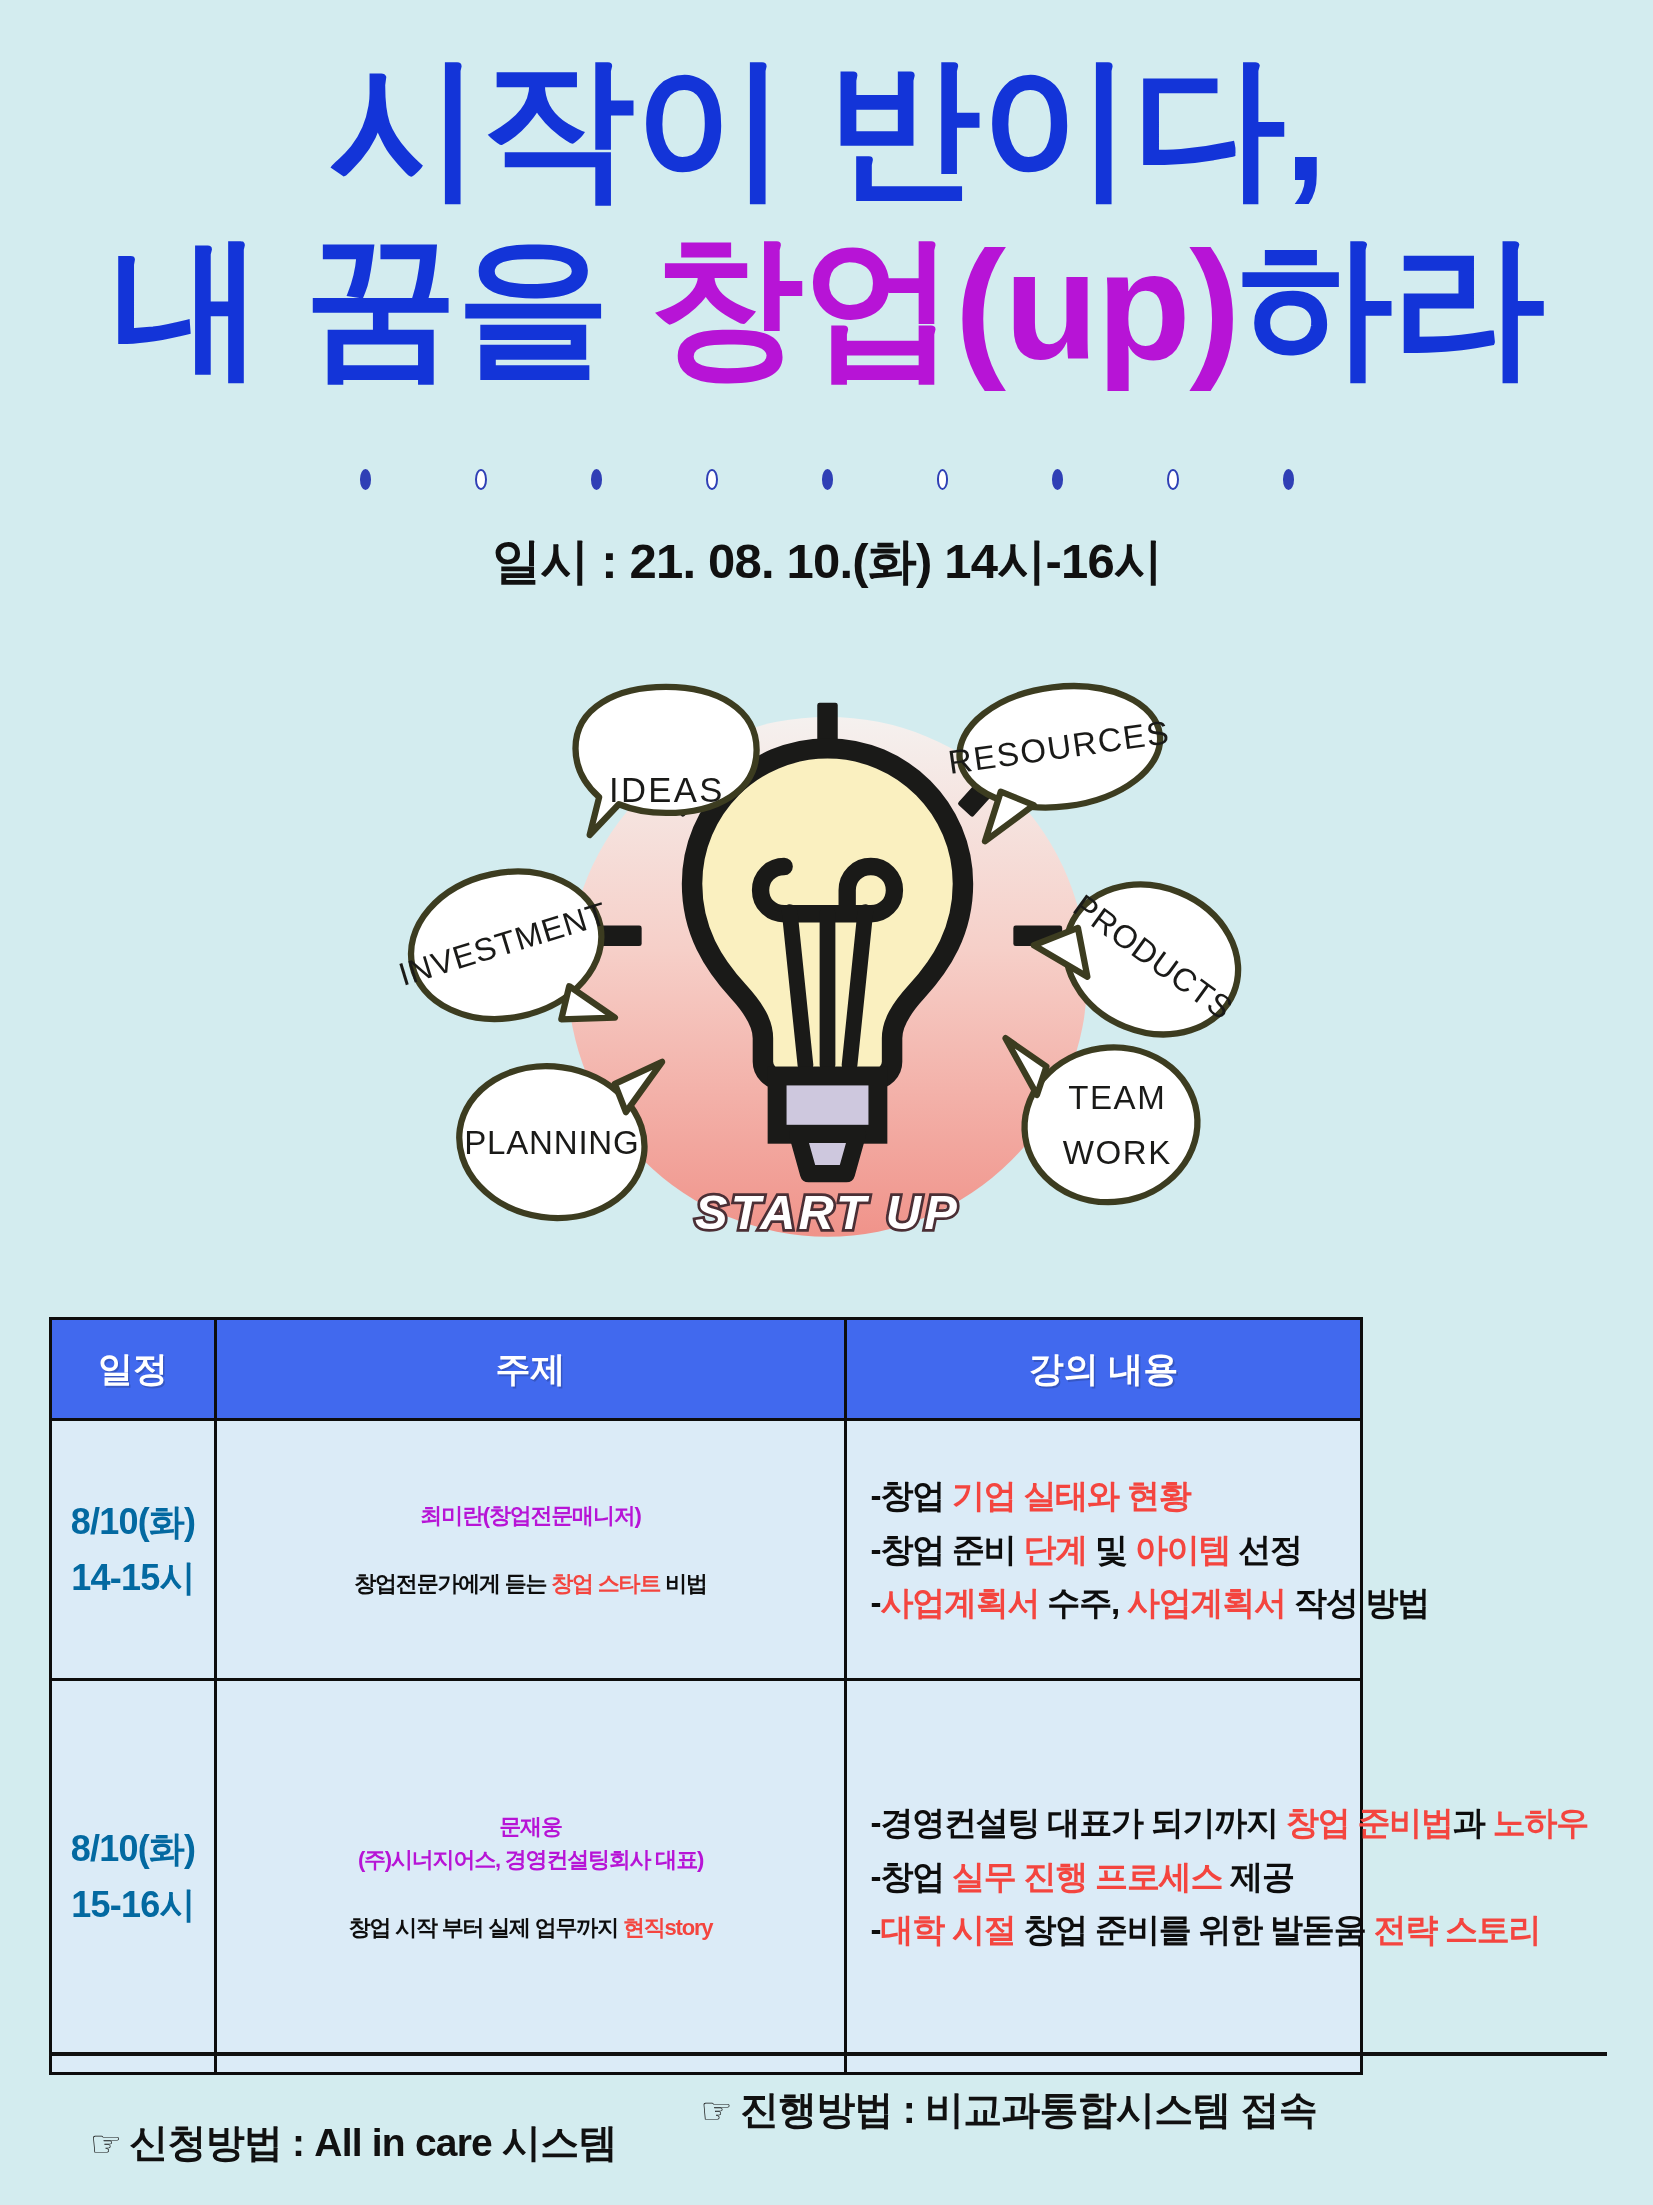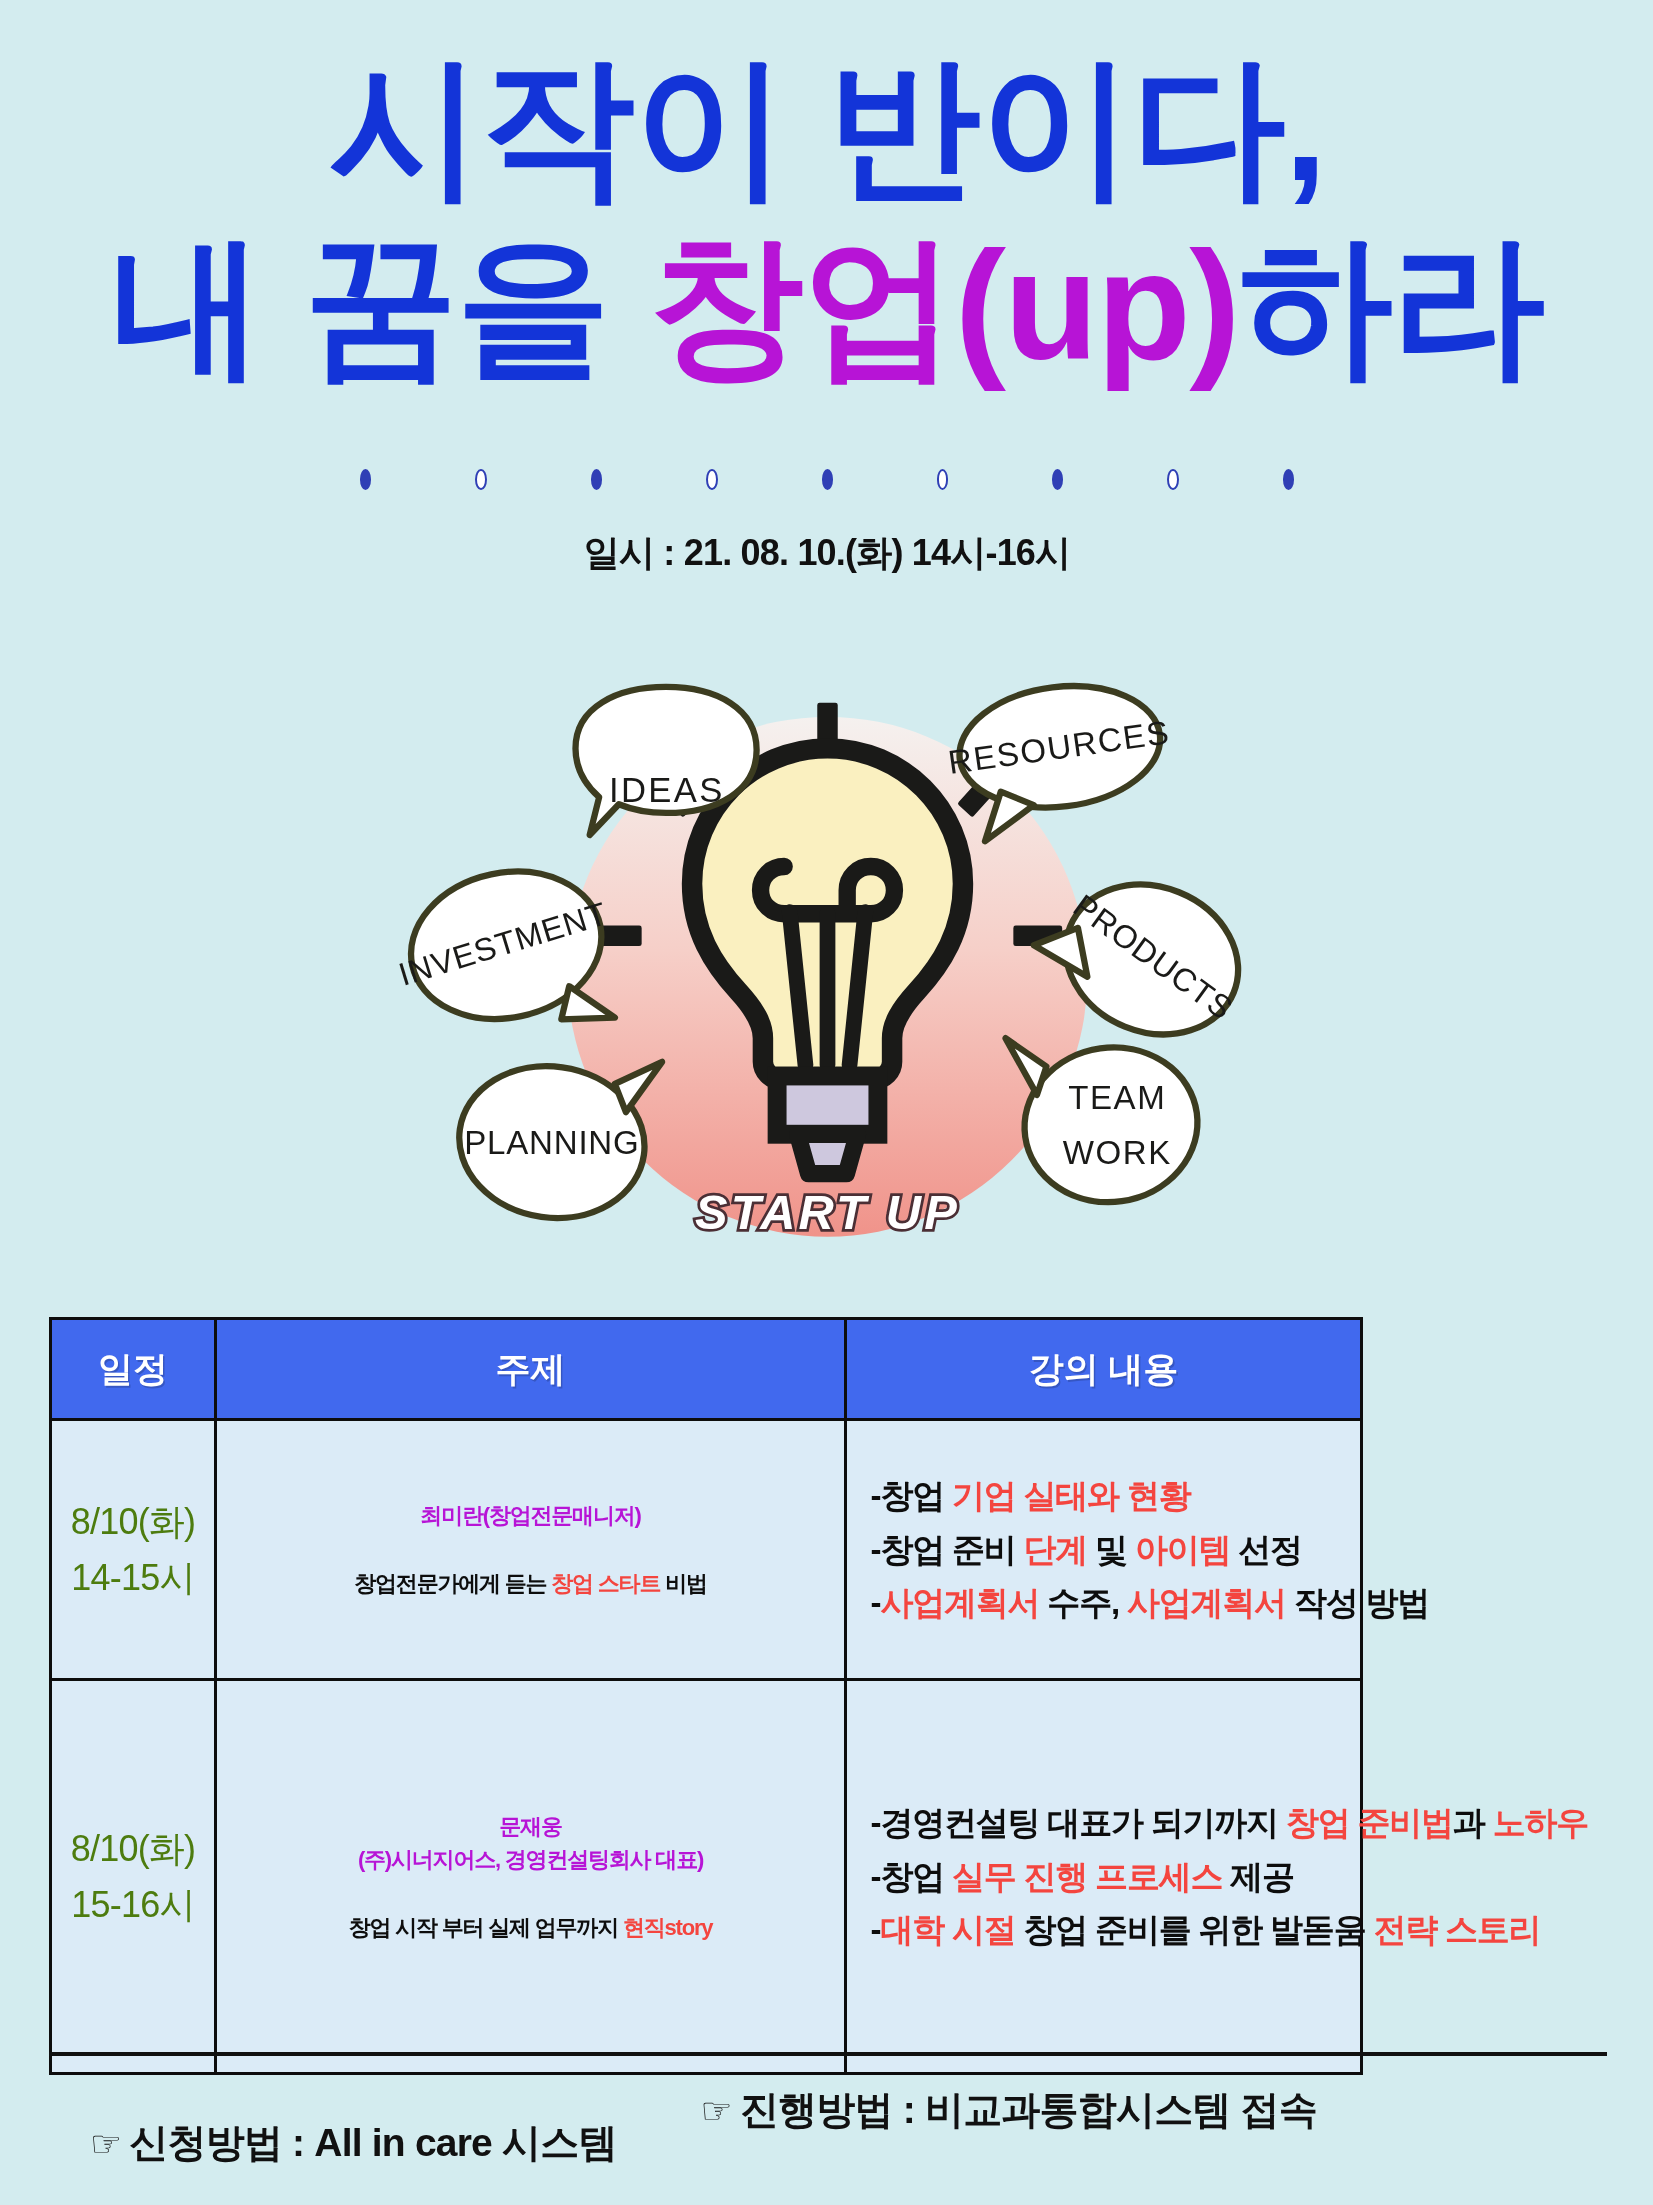--- a/index.html
+++ b/index.html
@@ -23,21 +23,21 @@
   
   .dots{position:absolute;top:469px;left:0;width:1654px;
         display:flex;justify-content:center;align-items:center;gap:104px;}
   .dot{width:11px;height:20.5px;border-radius:50%;}
   .dot.fill{background:#2f3fb5;}
   .dot.hollow{background:#ffffff;border:2.4px solid #2f3fb5;width:7.9px;height:17.3px;}
 
   
   .date-line{
     position:absolute;top:529px;left:0;width:1654px;text-align:center;
-    font-size:36px;font-weight:bold;color:#111111;letter-spacing:-0.8px;
+    font-size:49px;font-weight:bold;color:#111111;letter-spacing:-0.8px;
   }
 
   
   .illus{position:absolute;left:0;top:630px;width:1654px;height:662px;}
   .illus svg{display:block;margin:0 auto;}
 
   
   .tbl-wrap{position:absolute;left:49px;top:1317px;width:1314px;}
   table.sched{
     width:100%;border-collapse:collapse;
@@ -47,21 +47,21 @@
   table.sched th,table.sched td{
     border:3.2px solid #0d0d0d;vertical-align:middle;
   }
   table.sched thead th{
     background:#4169ee;color:#ffffff;
     font-size:35px;font-weight:bold;height:96px;
     text-shadow:1.6px 1.6px 0 rgba(0,0,0,.18);
   }
   col.c1{width:165px;} col.c2{width:630px;} col.c3{width:auto;}
   td.when{
-    text-align:center;font-size:36px;font-weight:normal;color:#4d7c0f;
+    text-align:center;font-size:36px;font-weight:bold;color:#0369a1;
     line-height:1.55;letter-spacing:-0.8px;
   }
   td.topic{
     text-align:center;padding:20.5px 14px;
     font-size:22px;font-weight:bold;line-height:1.5;letter-spacing:-1.2px;
   }
   td.topic .speaker{color:#b714d6;display:block;}
   td.topic .gap{display:block;height:35px;}
   td.topic .desc{color:#0d0d0d;display:block;}
   td.detail{

